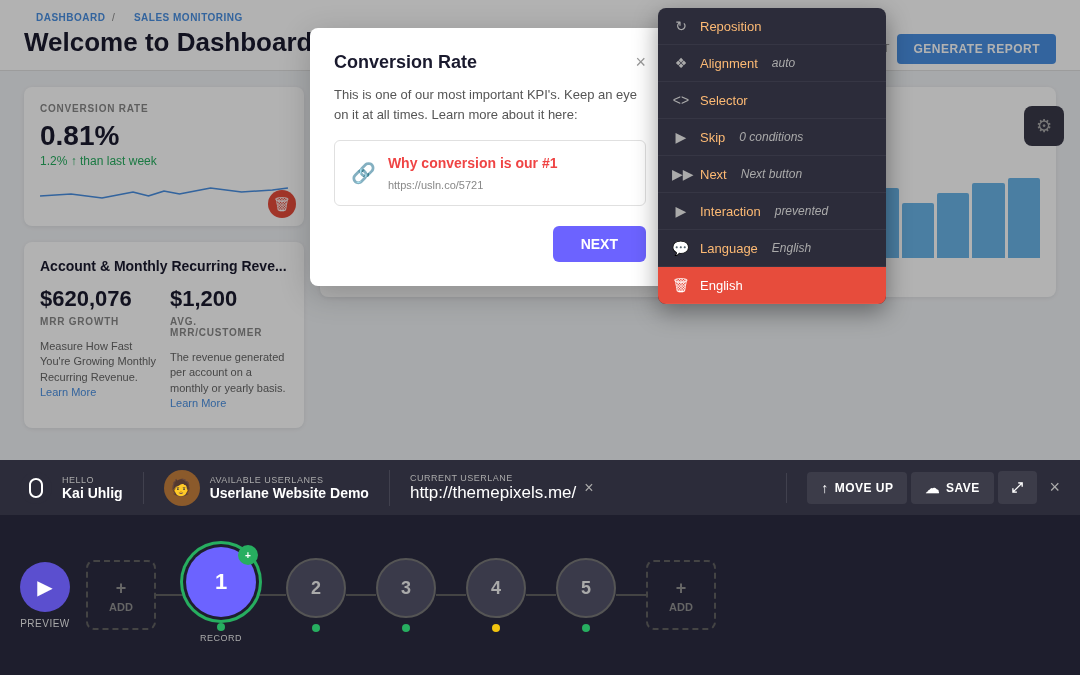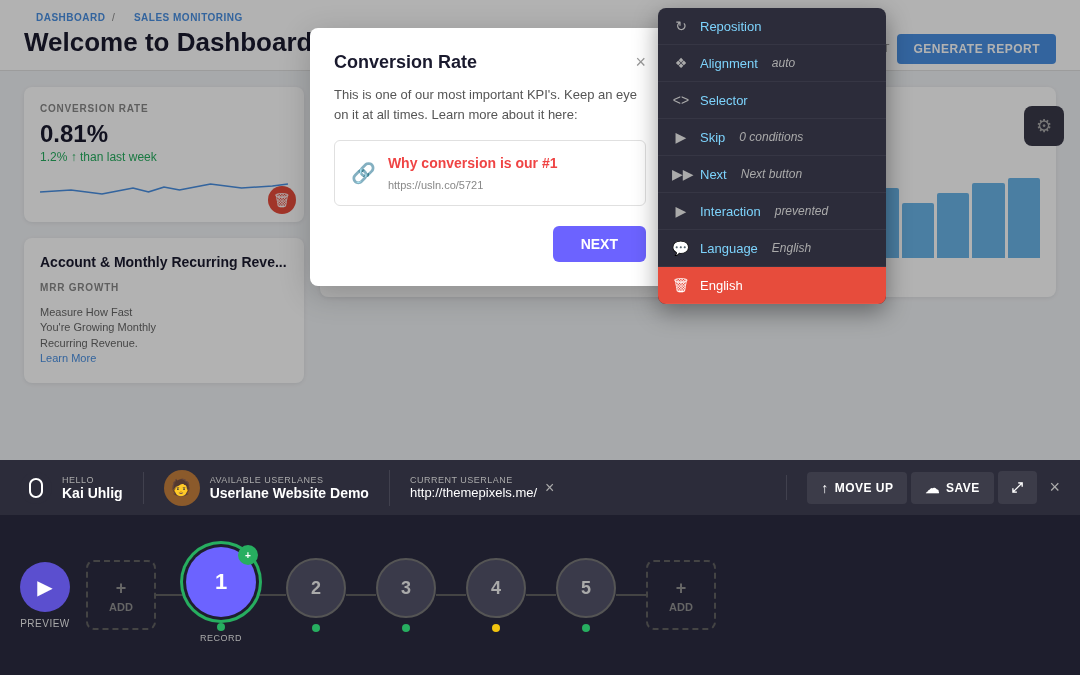--- a/index.html
+++ b/index.html
@@ -13,21 +13,21 @@
     .dashboard-header {
       background: white; padding: 12px 24px 0; border-bottom: 1px solid #e0e0e0;
     }
     .breadcrumb { font-size: 10px; color: #888; letter-spacing: 0.5px; margin-bottom: 4px; }
     .breadcrumb span { color: #4a90e2; font-weight: 600; padding-left: 12px; }
     .dashboard-title { font-size: 26px; font-weight: 700; color: #1a1a2e; padding-bottom: 12px; }
     .btn-generate { background: #4a90e2; color: white; border: none; padding: 8px 16px; border-radius: 4px; font-size: 12px; font-weight: 600; cursor: pointer; letter-spacing: 0.5px; }
 
     .card { background: white; border-radius: 8px; padding: 16px; box-shadow: 0 1px 4px rgba(0,0,0,0.08); }
     .card-label { font-size: 10px; font-weight: 700; color: #888; letter-spacing: 0.8px; margin-bottom: 6px; }
-    .card-value { font-size: 24px; font-weight: 700; color: #1a1a2e; }
+    .card-value { font-size: 28px; font-weight: 700; color: #1a1a2e; }
     .card-change { font-size: 12px; color: #27ae60; margin-top: 2px; }
     .sparkline { height: 30px; margin-top: 8px; }
     .card-wide-title { font-size: 14px; font-weight: 700; color: #1a1a2e; margin-bottom: 12px; }
     .metric-value { font-size: 22px; font-weight: 700; color: #1a1a2e; margin-bottom: 4px; }
     .metric-label { font-size: 10px; font-weight: 700; color: #888; letter-spacing: 0.8px; margin-bottom: 8px; }
     .metric-desc { font-size: 11px; color: #666; line-height: 1.4; margin-top: 12px; }
     .metric-link { color: #4a90e2; cursor: pointer; text-decoration: none; }
 
     
     .bar-chart { display: flex; align-items: flex-end; gap: 3px; height: 80px; padding-top: 8px; }
@@ -74,21 +74,21 @@
     .context-menu {
       position: absolute; top: 8px; left: 658px; width: 228px;
       background: #2c2c3a; border-radius: 8px; overflow: hidden;
       z-index: 200; box-shadow: 0 8px 24px rgba(0,0,0,0.4);
     }
     .menu-item {
       display: flex; align-items: center; gap: 10px; padding: 10px 14px;
       color: #e0e0e0; font-size: 13px; cursor: pointer; border-bottom: 1px solid rgba(255,255,255,0.05);
     }
     .menu-item .icon { font-size: 14px; width: 18px; text-align: center; color: #aaa; }
-    .menu-item .label-main { color: #7dd3fc; font-weight: 500; }
+    .menu-item .label-main { color: #fdba74; font-weight: 500; }
     .menu-item .label-sub { color: #aaa; font-style: italic; font-size: 12px; margin-left: 4px; }
     .menu-item-delete { background: #e74c3c; color: white; }
     .menu-item-delete .icon { color: white; }
     .menu-item-delete .label-main { color: white; }
 
     
     .bottom-toolbar {
       position: absolute; bottom: 160px; left: 0; width: 100%; height: 55px;
       background: #2c2c3a; display: flex; align-items: center; padding: 0 20px; gap: 20px; z-index: 50;
     }
@@ -97,21 +97,21 @@
     .user-hello { font-size: 9px; color: #aaa; letter-spacing: 0.5px; }
     .user-name { font-size: 14px; font-weight: 700; color: white; }
 
     .lane-section { display: flex; align-items: center; gap: 10px; border-right: 1px solid rgba(255,255,255,0.1); padding-right: 20px; }
     .lane-avatar { width: 36px; height: 36px; border-radius: 50%; background: #8b5a2b; overflow: hidden; display: flex; align-items: center; justify-content: center; font-size: 16px; }
     .lane-info { }
     .lane-available { font-size: 9px; color: #aaa; letter-spacing: 0.5px; }
     .lane-name { font-size: 14px; font-weight: 700; color: white; }
 
     .url-section { display: flex; align-items: center; gap: 8px; border-right: 1px solid rgba(255,255,255,0.1); padding-right: 20px; flex: 1; }
-    .url-value { font-size: 13px; color: white; }
+    .url-value { font-size: 17px; color: white; }
     .url-close { background: none; border: none; color: #aaa; font-size: 16px; cursor: pointer; }
 
     .toolbar-actions { display: flex; align-items: center; gap: 4px; margin-left: auto; }
     .action-btn { display: flex; align-items: center; gap: 6px; background: rgba(255,255,255,0.08); border: none; color: white; padding: 8px 14px; border-radius: 4px; font-size: 12px; font-weight: 600; cursor: pointer; letter-spacing: 0.5px; }
     .action-btn-icon { font-size: 14px; }
     .action-close { background: none; border: none; color: #aaa; font-size: 18px; cursor: pointer; margin-left: 8px; }
 
     
     .step-panel {
       position: absolute; bottom: 0; left: 0; width: 100%; height: 160px;
@@ -199,23 +199,32 @@
         <svg class="sparkline" viewBox="0 0 160 30" preserveAspectRatio="none" width="100%" height="30">
           <polyline points="0,20 20,18 40,22 60,16 70,20 80,15 90,18 110,12 130,16 150,14 160,12" fill="none" stroke="#4a90e2" stroke-width="1.5"></polyline>
         </svg>
         <button class="card-delete-btn">🗑</button>
       </div>
 
       <div class="card">
         <div class="card-wide-title">Account &amp; Monthly Recurring Reve...</div>
         <div style="display:grid; grid-template-columns:1fr 1fr; gap:12px;">
           <div>
+            <div class="metric-value">$620,076</div>
             <div class="metric-label">MRR GROWTH</div>
             <div class="metric-desc">
               <span>Measure How Fast You're Growing Monthly Recurring Revenue.</span>
+              <a class="metric-link">Learn More</a>
+            </div>
+          </div>
+          <div>
+            <div class="metric-value">$1,200</div>
+            <div class="metric-label">AVG. MRR/CUSTOMER</div>
+            <div class="metric-desc">
+              <span>The revenue generated per account on a monthly or yearly basis.</span>
               <a class="metric-link">Learn More</a>
             </div>
           </div>
         </div>
       </div>
     </div>
 
     <div>
       <div class="card">
         <div class="card-label">USER QUANTITY</div>

